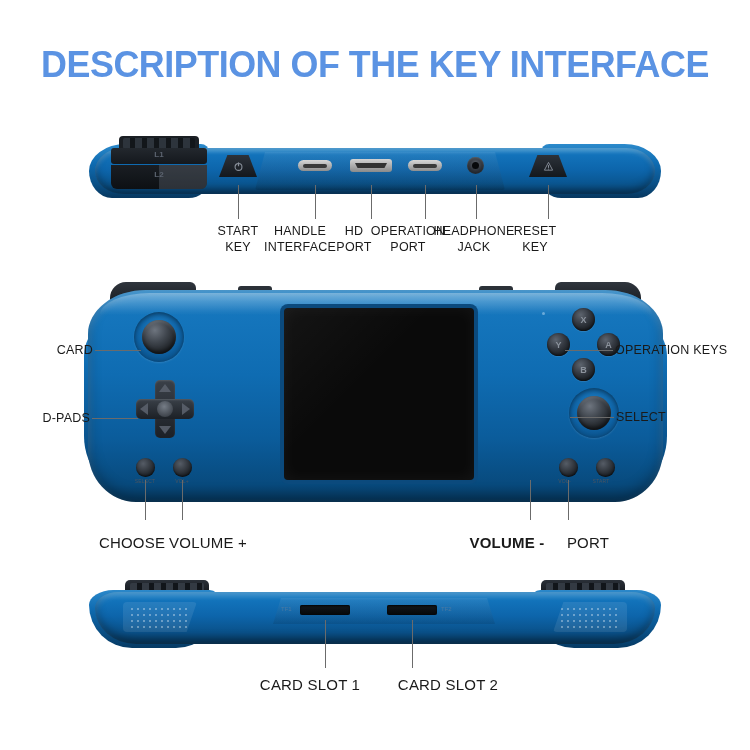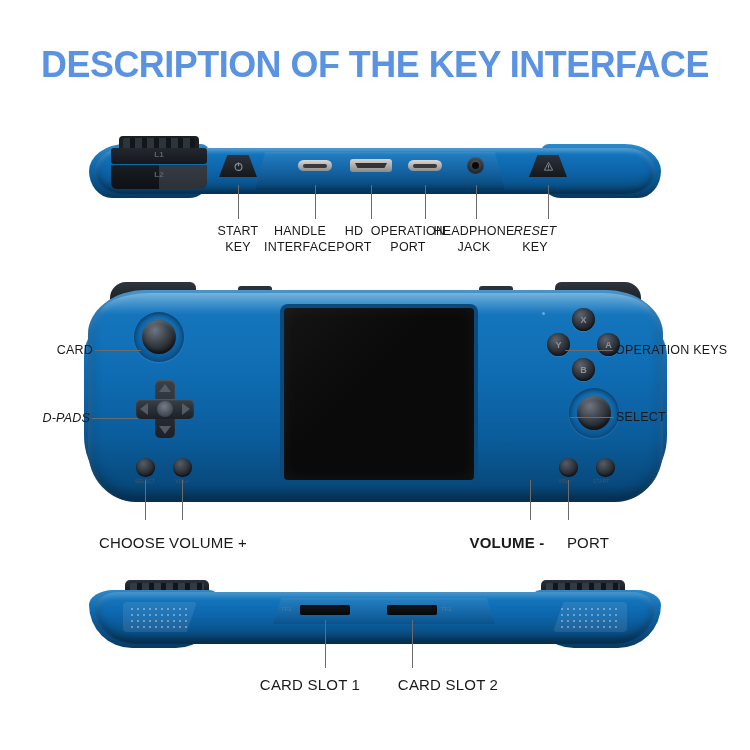--- a/index.html
+++ b/index.html
@@ -380,21 +380,21 @@
 
   <div class="lbl c" style="left:354px; top:224px;">HD</div>
   <div class="lbl c" style="left:354px; top:240px;">PORT</div>
 
   <div class="lbl c" style="left:408px; top:224px;">OPERATION</div>
   <div class="lbl c" style="left:408px; top:240px;">PORT</div>
 
   <div class="lbl c" style="left:474px; top:224px;">HEADPHONE</div>
   <div class="lbl c" style="left:474px; top:240px;">JACK</div>
 
-  <div class="lbl c" style="left:535px; top:224px;font-style:italic;">RESET</div>
+  <div class="lbl c" style="left:535px; top:224px;">RESET</div>
   <div class="lbl c" style="left:535px; top:240px;">KEY</div>
 
   <div class="frontview">
 
     <div class="fv-nub left"></div>
     <div class="fv-nub right"></div>
     <div class="fv-nub-sm left"></div>
     <div class="fv-nub-sm right"></div>
 
     <div class="fv-grip left"></div>
@@ -440,21 +440,21 @@
     <div class="smallcap" style="right:45px; top:196px;">START</div>
   </div>
 
   <div class="leader h" style="left:95px;  top:350px; width:46px;"></div>
   <div class="leader h" style="left:92px;  top:418px; width:46px;"></div>
 
   <div class="leader h" style="left:565px; top:350px; width:48px;"></div>
   <div class="leader h" style="left:570px; top:417px; width:44px;"></div>
 
   <div class="lbl r" style="left:93px;  top:343px;">CARD</div>
-  <div class="lbl r" style="left:90px;  top:411px;font-style:italic;">D-PADS</div>
+  <div class="lbl r" style="left:90px;  top:411px;">D-PADS</div>
   <div class="lbl l" style="left:615px; top:343px;">OPERATION KEYS</div>
   <div class="lbl l" style="left:616px; top:410px;">SELECT</div>
 
   <div class="leader v" style="left:145px; top:480px; height:40px;"></div>
   <div class="leader v" style="left:182px; top:480px; height:40px;"></div>
   <div class="leader v" style="left:530px; top:480px; height:40px;"></div>
   <div class="leader v" style="left:568px; top:480px; height:40px;"></div>
 
   <div class="lbl c" style="left:132px; top:536px; font-size:15px;">CHOOSE</div>
   <div class="lbl c" style="left:208px; top:536px; font-size:15px;">VOLUME +</div>

